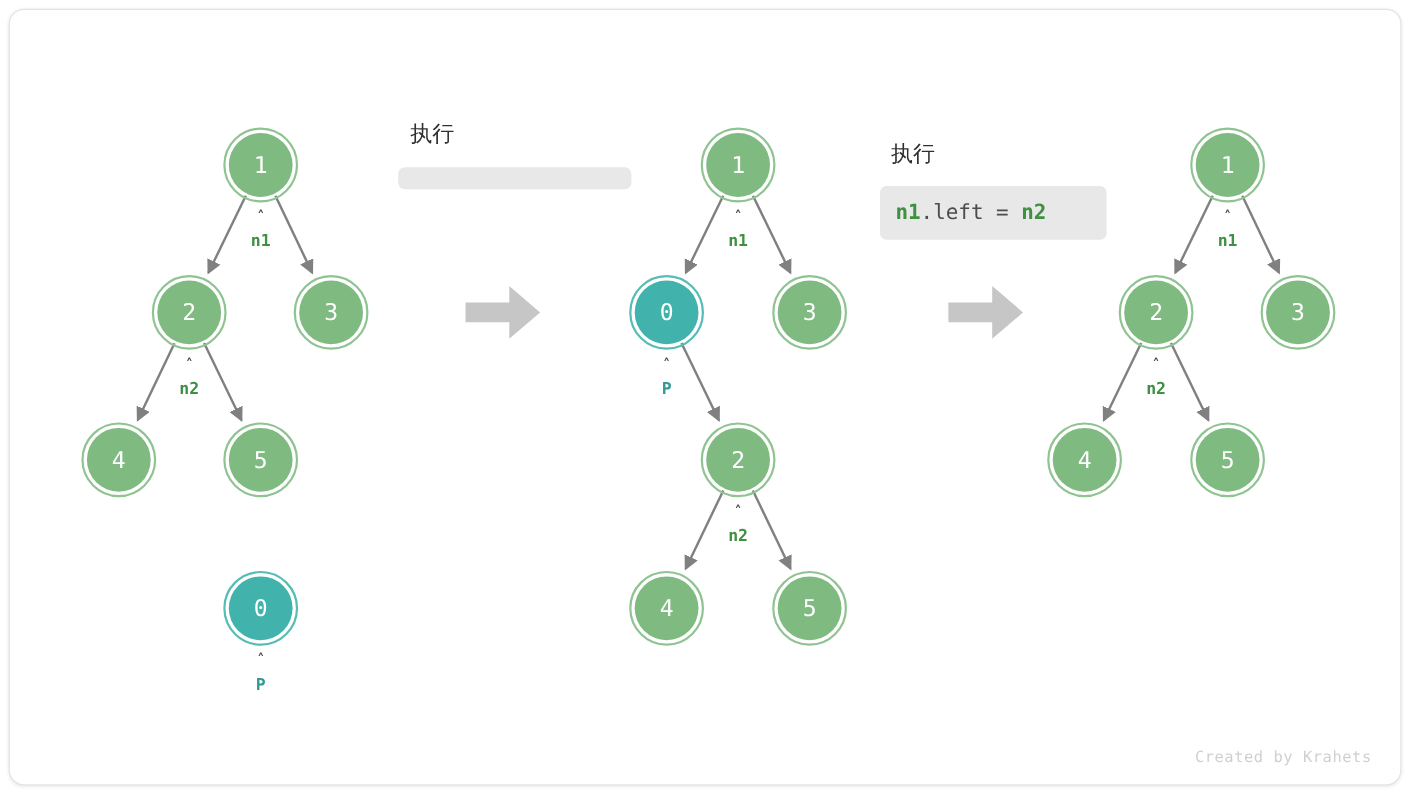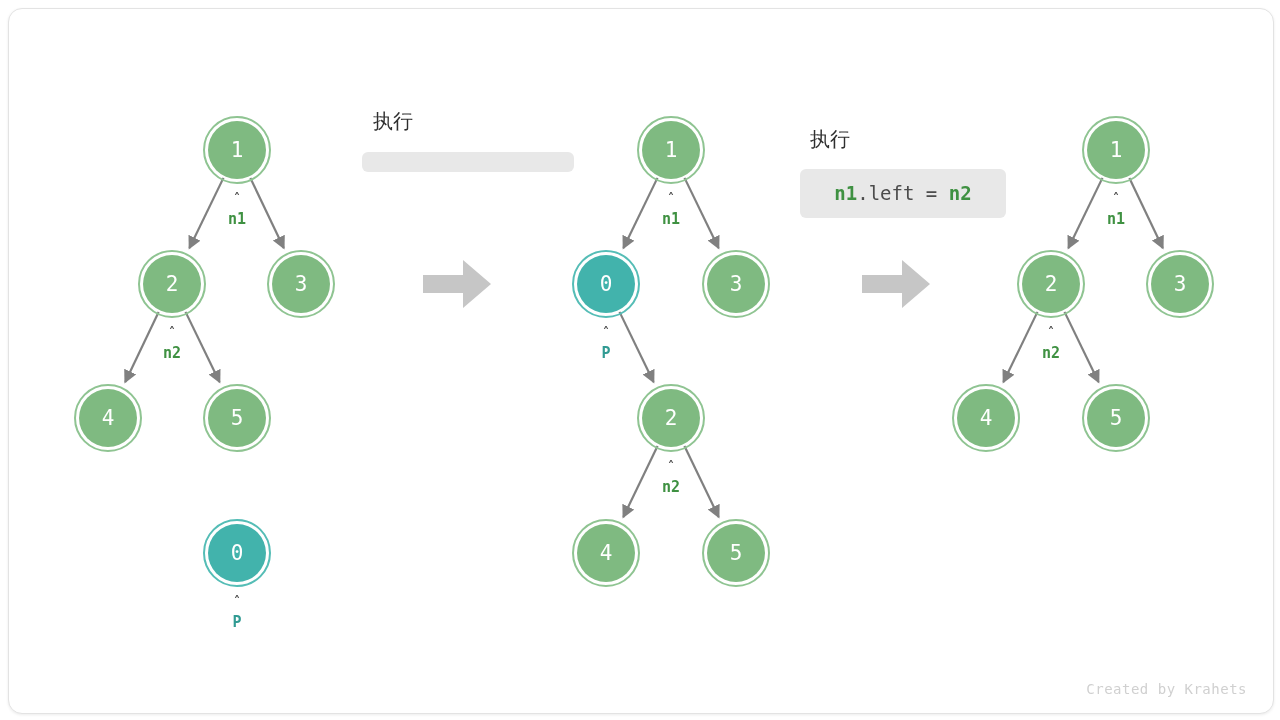--- a/index.html
+++ b/index.html
@@ -200,21 +200,21 @@
         </div>
         <div class="ptr green" style="left: 1012px; top: 318px;">
           <span class="caret">˄</span>
           <span class="name">n2</span>
         </div>
       </div>
     <div id="steps-layer">
         <div class="step-title" style="left: 364px; top: 102px;">执行</div>
         <div class="code-box" style="left: 353px; top: 143px; width: 184px;"></div>
         <div class="step-title" style="left: 801px; top: 120px;">执行</div>
-        <div class="code-box" style="left: 791px; top: 160px; width: 178px; text-align: center;"><div><span class="v-green">n1</span><span>.left = </span><span class="v-green">n2</span></div></div>
+        <div class="code-box" style="left: 791px; top: 160px; width: 178px;"><div><span class="v-green">n1</span><span>.left = </span><span class="v-green">n2</span></div></div>
       </div>
     <div id="arrows-layer">
         <div class="big-arrow" style="left: 414px; top: 249px;"><svg viewBox="0 0 70 52" width="70" height="52">
             <path d="M0,17 L40,17 L40,2 L68,26 L40,50 L40,35 L0,35 Z" fill="#c6c6c6"></path>
           </svg></div>
         <div class="big-arrow" style="left: 853px; top: 249px;"><svg viewBox="0 0 70 52" width="70" height="52">
             <path d="M0,17 L40,17 L40,2 L68,26 L40,50 L40,35 L0,35 Z" fill="#c6c6c6"></path>
           </svg></div>
       </div>
     <div class="watermark">Created by Krahets</div>

